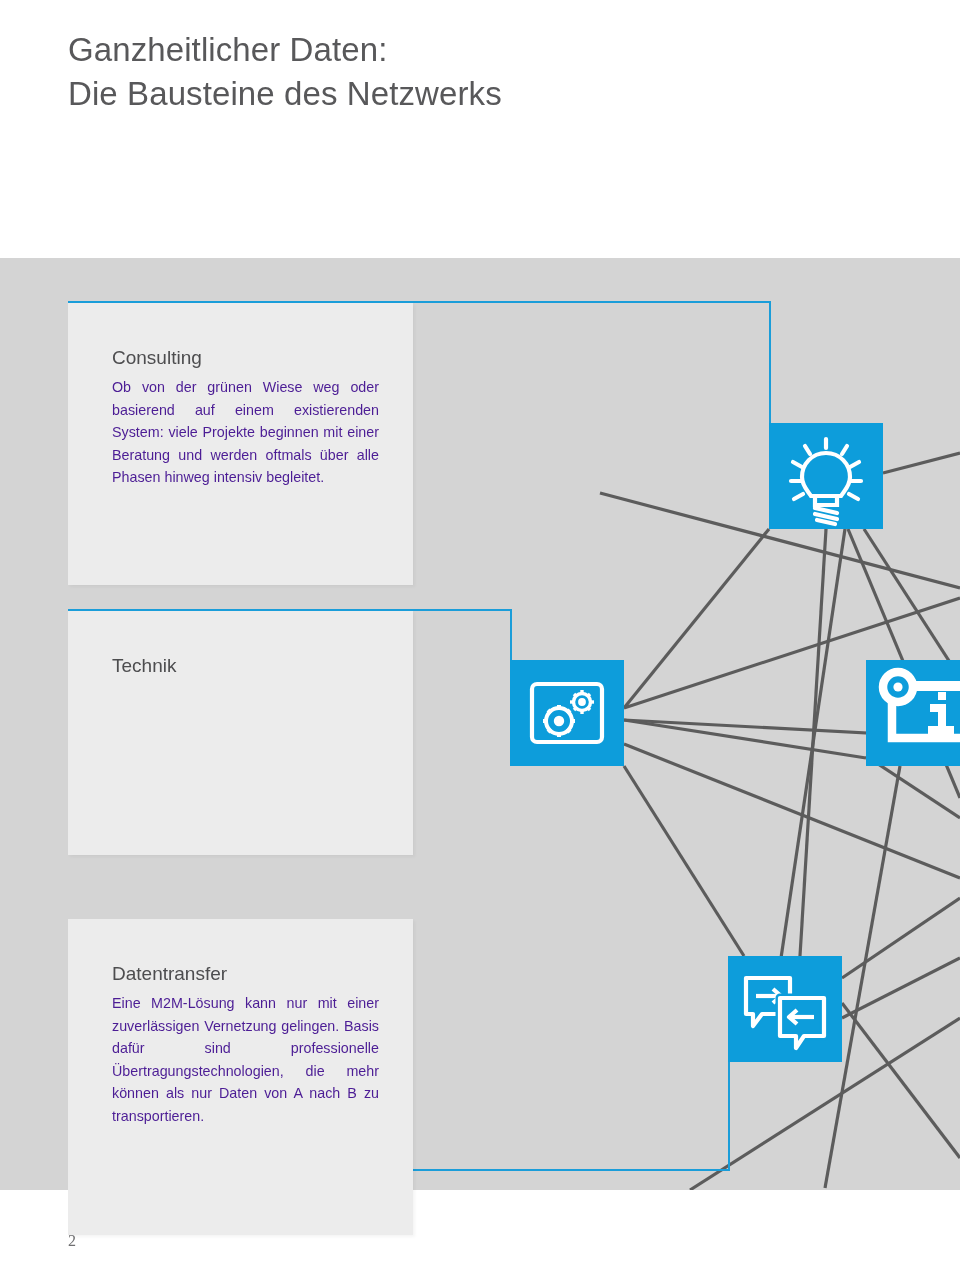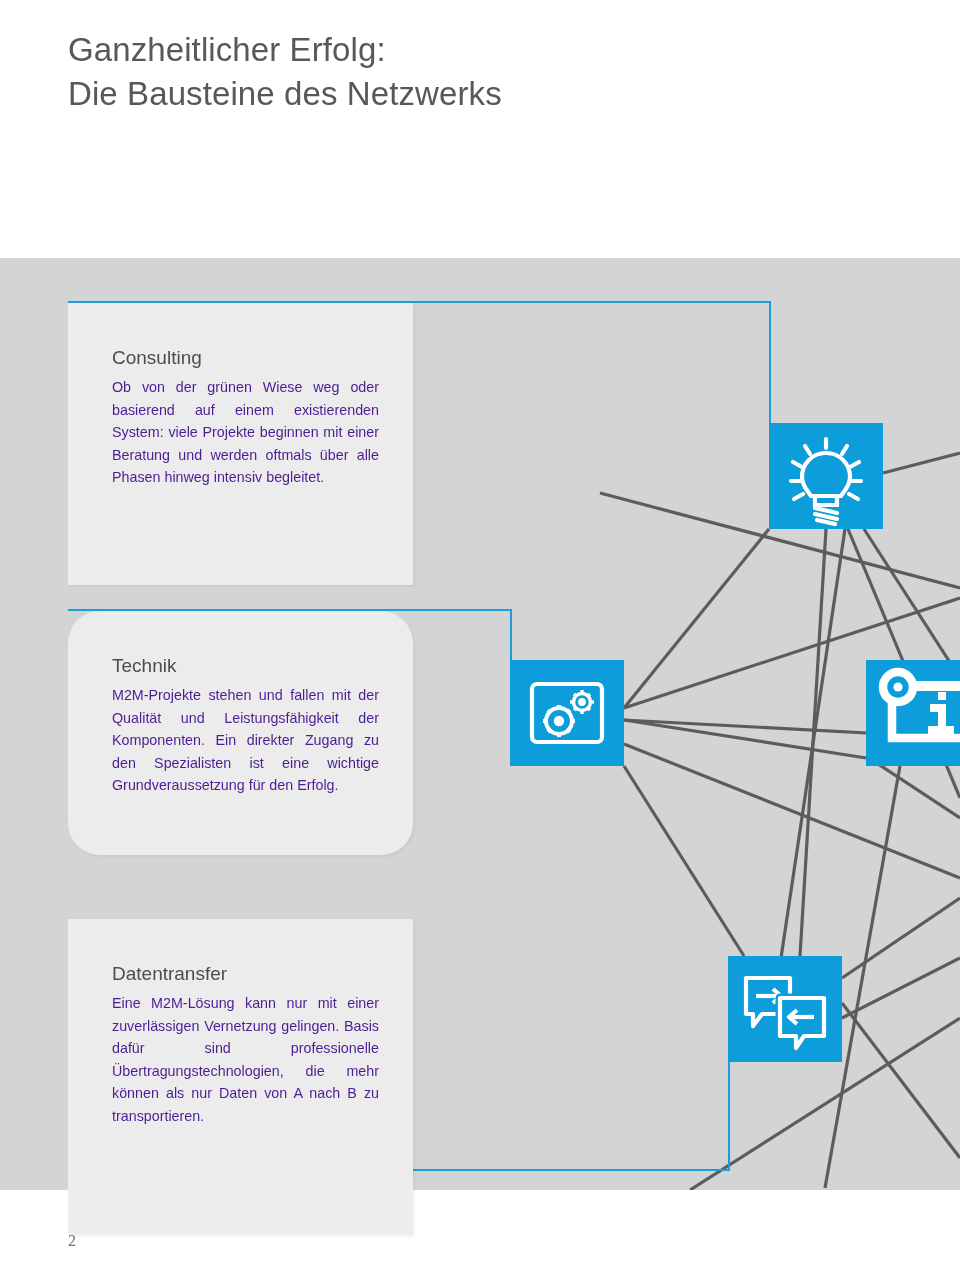--- a/index.html
+++ b/index.html
@@ -35,21 +35,21 @@
     font-size:19px;line-height:26px;color:#4d4d4f;font-weight:400;
   }
   .card .card-body{
     font-size:14.3px;line-height:22.6px;color:#4c1d95;
     text-align:justify;text-justify:inter-word;
     margin-top:5px;
   }
   .card .card-body:last-child{text-align-last:left;}
 
   #card-consulting{left:68px;top:303px;width:345px;height:282px;padding:42px 34px 0 44px;box-sizing:border-box;}
-  #card-technik{left:68px;top:611px;width:345px;height:244px;padding:42px 34px 0 44px;box-sizing:border-box;border-radius:32px;}
+  #card-technik{left:68px;top:611px;width:345px;height:244px;padding:42px 34px 0 44px;box-sizing:border-box;}
   #card-datentransfer{left:68px;top:919px;width:345px;height:316px;padding:42px 34px 0 44px;box-sizing:border-box;}
 
   
   .blue-line{position:absolute;background:#1a9dd9;}
 
   
   .tile{position:absolute;background:#0d9ddb;}
   .tile svg{display:block;}
 
   #tile-bulb{left:769px;top:423px;width:114px;height:106px;}
@@ -60,21 +60,21 @@
   
   .page-number{
     position:absolute;left:68px;top:1232px;
     font-size:16px;color:#6f6f71;font-family:"Liberation Serif","DejaVu Serif",serif;
   }
 </style>
 </head>
 <body>
 
 <h1 class="page-title">
-  <span class="line">Ganzheitlicher Erfolg:</span>
+  <span class="line">Ganzheitlicher Daten:</span>
   <span class="line">Die Bausteine des Netzwerks</span>
 </h1>
 
 <div class="stage">
 
   <svg class="net" viewBox="0 0 960 932">
     <g stroke="#5c5c5c" stroke-width="3.2" fill="none" shape-rendering="geometricPrecision">
 
       <line x1="769" y1="271" x2="624" y2="450"></line>
       <line x1="826" y1="271" x2="800" y2="698"></line>
@@ -112,21 +112,20 @@
 
 </div>
 
 <div class="card" id="card-consulting">
   <div class="card-title">Consulting</div>
   <div class="card-body">Ob von der grünen Wiese weg oder basierend auf einem existierenden System: viele Projekte beginnen mit einer Beratung und werden oftmals über alle Phasen hinweg intensiv begleitet.</div>
 </div>
 
 <div class="card" id="card-technik">
   <div class="card-title">Technik</div>
-  <div class="card-body">M2M-Projekte stehen und fallen mit der Qualität und Leistungsfähigkeit der Komponenten. Ein direkter Zugang zu den Spezialisten ist eine wichtige Grundveraussetzung für den Erfolg.</div>
 </div>
 
 <div class="card" id="card-datentransfer">
   <div class="card-title">Datentransfer</div>
   <div class="card-body">Eine M2M-Lösung kann nur mit einer zuverlässigen Vernetzung gelingen. Basis dafür sind professionelle Übertragungstechnologien, die mehr können als nur Daten von A nach B zu transportieren.</div>
 </div>
 
 <div class="tile" id="tile-bulb">
   <svg width="114" height="106" viewBox="0 0 114 106" aria-hidden="true">
     <g stroke="#ffffff" stroke-width="4.2" fill="none" stroke-linecap="round">

